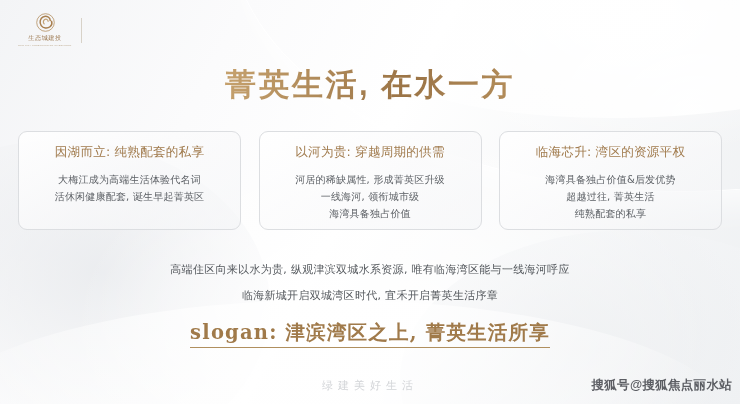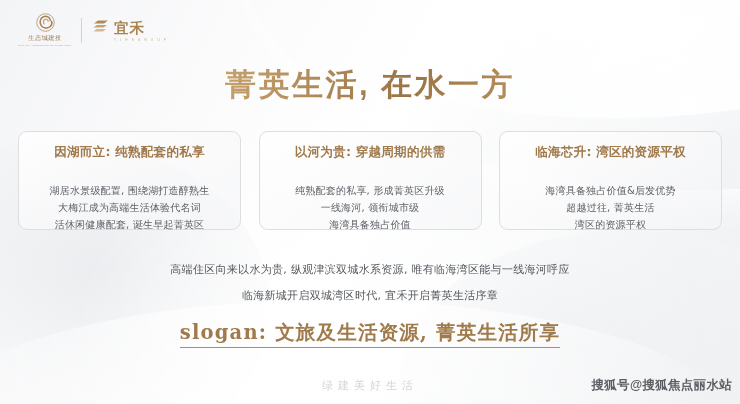--- a/index.html
+++ b/index.html
@@ -180,25 +180,25 @@
     height: 99px;
     box-sizing: border-box;
     border: 1px solid #dcdee1;
     border-radius: 9px;
     background: linear-gradient(150deg, rgba(255,255,255,0.88) 0%, rgba(250,250,251,0.7) 50%, rgba(244,245,247,0.6) 100%);
     padding: 12px 8px 0 8px;
     text-align: center;
   }
   .card-title {
     font-size: 12.6px;
-    font-weight: bold;
+    font-weight: normal;
     color: #a07a4c;
     letter-spacing: 0.2px;
     line-height: 1.2;
-    margin-bottom: 23px;
+    margin-bottom: 12px;
     font-family: "DejaVu Sans", sans-serif;
     white-space: nowrap;
   }
   .card-line {
     font-size: 10px;
     color: #5d6166;
     line-height: 1.72;
     letter-spacing: 0.2px;
     white-space: nowrap;
     font-family: "DejaVu Sans", sans-serif;
@@ -283,65 +283,51 @@
           <path d="M30 16 C30 8.5 22 5 15.5 8 C8.5 11 6.5 20 11 26.5 C15 32.2 24 33.5 29.5 29 C33 26.1 34.2 21.5 32.8 17.6" fill="none" stroke="#a87f4f" stroke-width="3.1" stroke-linecap="round"></path>
           <path d="M25.5 17.5 C25.5 13.8 21.5 12 18.3 13.8 C15 15.6 14.6 20.3 17.2 22.8" fill="none" stroke="#c2a276" stroke-width="2.6" stroke-linecap="round"></path>
         </svg>
       </span>
       <span class="logo-a-cn">生态城建投</span>
       <span class="logo-a-en">ECO-CITY CONSTRUCTION INVESTMENT</span>
     </div>
 
     <div class="logo-div"></div>
 
-    <div class="logo-b">
-      <span>
-        <svg class="logo-b-mark" viewBox="0 0 34 30" aria-hidden="true">
-          <path d="M30 3 L10 3 L2 9 L22 9 Z" fill="#b08a58"></path>
-          <path d="M28 12 L8 12 L1 17 L21 17 Z" fill="#c5a273"></path>
-          <path d="M26 20 L7 20 L1 25 L20 25 Z" fill="#d4b88e"></path>
-        </svg>
-      </span>
-      <span class="logo-b-text">
-        <span class="logo-b-cn">宜禾</span>
-        <span class="logo-b-en">Y  I  H  E    G  R  O  U  P</span>
-      </span>
-    </div>
   </div>
 
   <div class="title">菁英生活, 在水一方</div>
 
   <div class="cards">
 
     <div class="card">
       <div class="card-title">因湖而立: 纯熟配套的私享</div>
-      <div class="card-line">湖居水景级配置, 围绕湖打造醇熟生</div>
       <div class="card-line">大梅江成为高端生活体验代名词</div>
       <div class="card-line">活休闲健康配套, 诞生早起菁英区</div>
     </div>
 
     <div class="card">
       <div class="card-title">以河为贵: 穿越周期的供需</div>
-      <div class="card-line">纯熟配套的私享, 形成菁英区升级</div>
+      <div class="card-line">河居的稀缺属性, 形成菁英区升级</div>
       <div class="card-line">一线海河, 领衔城市级</div>
       <div class="card-line">海湾具备独占价值</div>
     </div>
 
     <div class="card">
       <div class="card-title">临海芯升: 湾区的资源平权</div>
       <div class="card-line">海湾具备独占价值&amp;后发优势</div>
       <div class="card-line">超越过往, 菁英生活</div>
-      <div class="card-line">湾区的资源平权</div>
+      <div class="card-line">纯熟配套的私享</div>
     </div>
 
   </div>
 
   <div class="para para-2">临海新城开启双城湾区时代, 宜禾开启菁英生活序章</div>
   <div class="para para-1">高端住区向来以水为贵, 纵观津滨双城水系资源, 唯有临海湾区能与一线海河呼应</div>
 
   <div class="slogan">
-    <span class="slogan-inner">slogan: 文旅及生活资源, 菁英生活所享</span>
+    <span class="slogan-inner">slogan: 津滨湾区之上, 菁英生活所享</span>
   </div>
 
   <div class="footer-tag">绿建美好生活</div>
   <div class="watermark">搜狐号@搜狐焦点丽水站</div>
 
 </div>
 
 </body></html>

